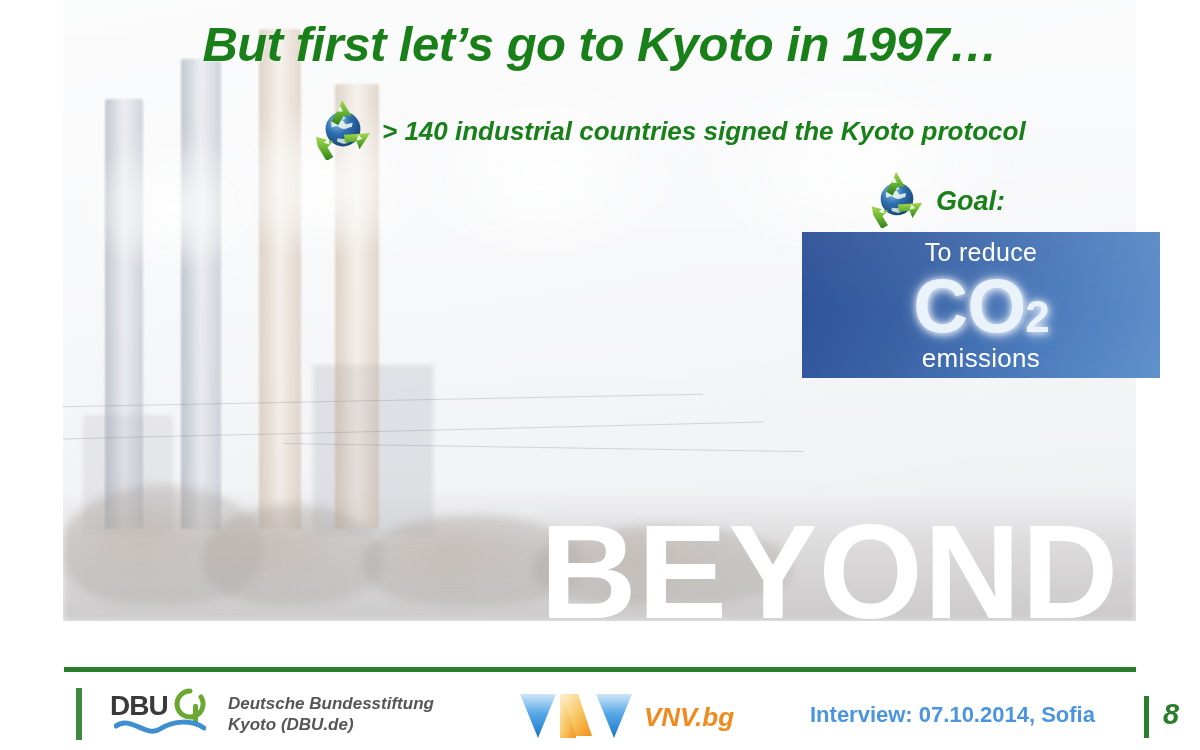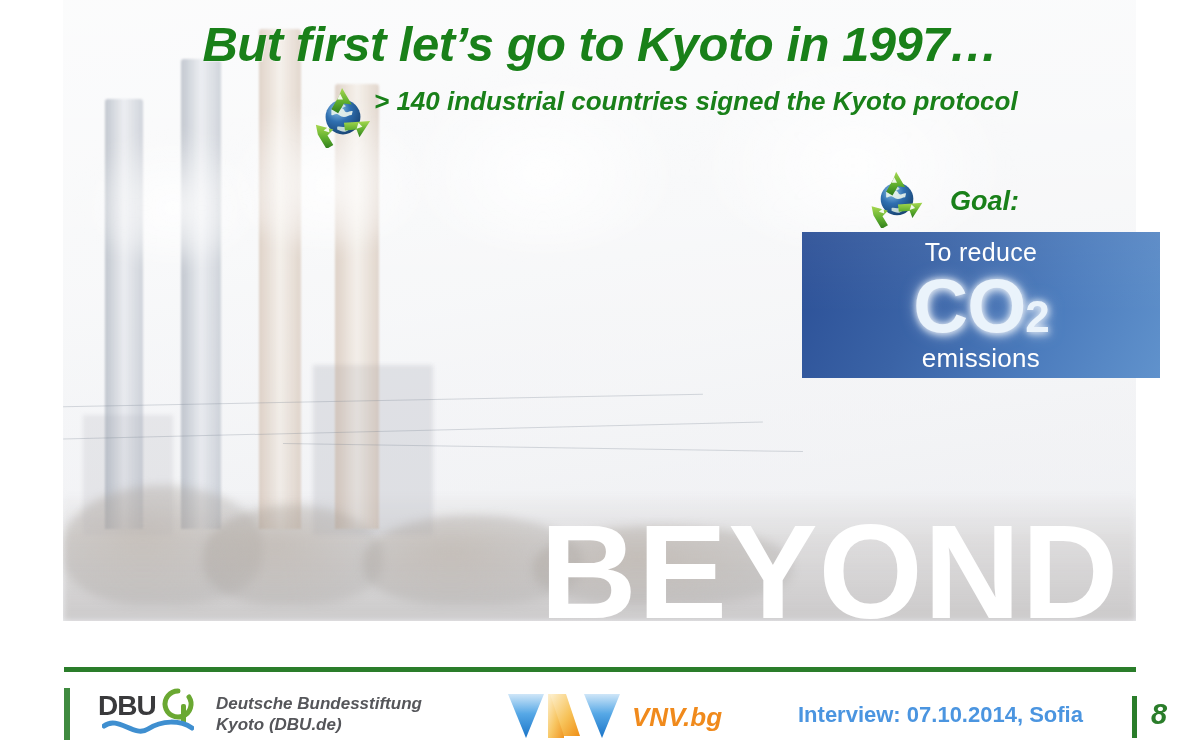--- a/index.html
+++ b/index.html
@@ -66,28 +66,28 @@
     position:absolute;left:0;top:16px;width:1200px;text-align:center;
     font-size:49px;font-weight:700;font-style:italic;color:#198019;
     font-family:"Liberation Sans",sans-serif;letter-spacing:-.5px;
     text-shadow:1px 1px 0 rgba(255,255,255,.45);
   }
 
   
   .recycle{display:inline-block;vertical-align:middle;}
 
   
-  #bullet-row{position:absolute;left:312px;top:86px;display:flex;align-items:flex-start;}
+  #bullet-row{position:absolute;left:312px;top:98px;display:flex;align-items:center;gap:8px;}
   #bullet-text{
     font-size:26px;font-weight:700;font-style:italic;color:#198019;
     font-family:"Liberation Sans",sans-serif;white-space:nowrap;
   }
 
   
-  #goal-row{position:absolute;left:868px;top:170px;display:flex;align-items:center;gap:24px;}
+  #goal-row{position:absolute;left:868px;top:170px;display:flex;align-items:center;gap:10px;}
   #goal-text{
     font-size:27px;font-weight:700;font-style:italic;color:#198019;
     font-family:"Liberation Sans",sans-serif;
   }
 
   
   #co2-panel{
     position:absolute;left:802px;top:232px;width:358px;height:146px;
     background:linear-gradient(115deg,#2b4f96 0%,#3a63a6 35%,#4c7cbd 68%,#6092cc 100%);
     overflow:hidden;
@@ -114,21 +114,21 @@
     text-shadow:
       0 0 7px rgba(255,255,255,.85),
       0 0 16px rgba(225,240,255,.55),
       2px 3px 9px rgba(255,255,255,.45);
     letter-spacing:-1px;
   }
   #co2-sub{font-size:44px;vertical-align:baseline;}
 
   
   #footer-rule{position:absolute;left:64px;top:667px;width:1072px;height:5px;background:#2a7d2a;}
-  #footer{position:absolute;left:0;top:680px;width:952px;height:70px;}
+  #footer{position:absolute;left:12px;top:680px;width:952px;height:70px;}
 
   #dbu-block{position:absolute;left:64px;top:8px;display:flex;align-items:center;}
   #dbu-bar{width:6px;height:52px;background:#3f8a3f;margin-right:28px;}
   #dbu-mark{position:relative;width:104px;height:52px;margin-right:14px;}
   #dbu-letters{
     position:absolute;left:0;top:2px;font-size:28px;font-weight:700;color:#3a3a3c;
     font-family:"Liberation Sans",sans-serif;letter-spacing:-1px;
   }
   #dbu-q{position:absolute;left:62px;top:0px;}
   #dbu-wave{position:absolute;left:4px;top:30px;}

